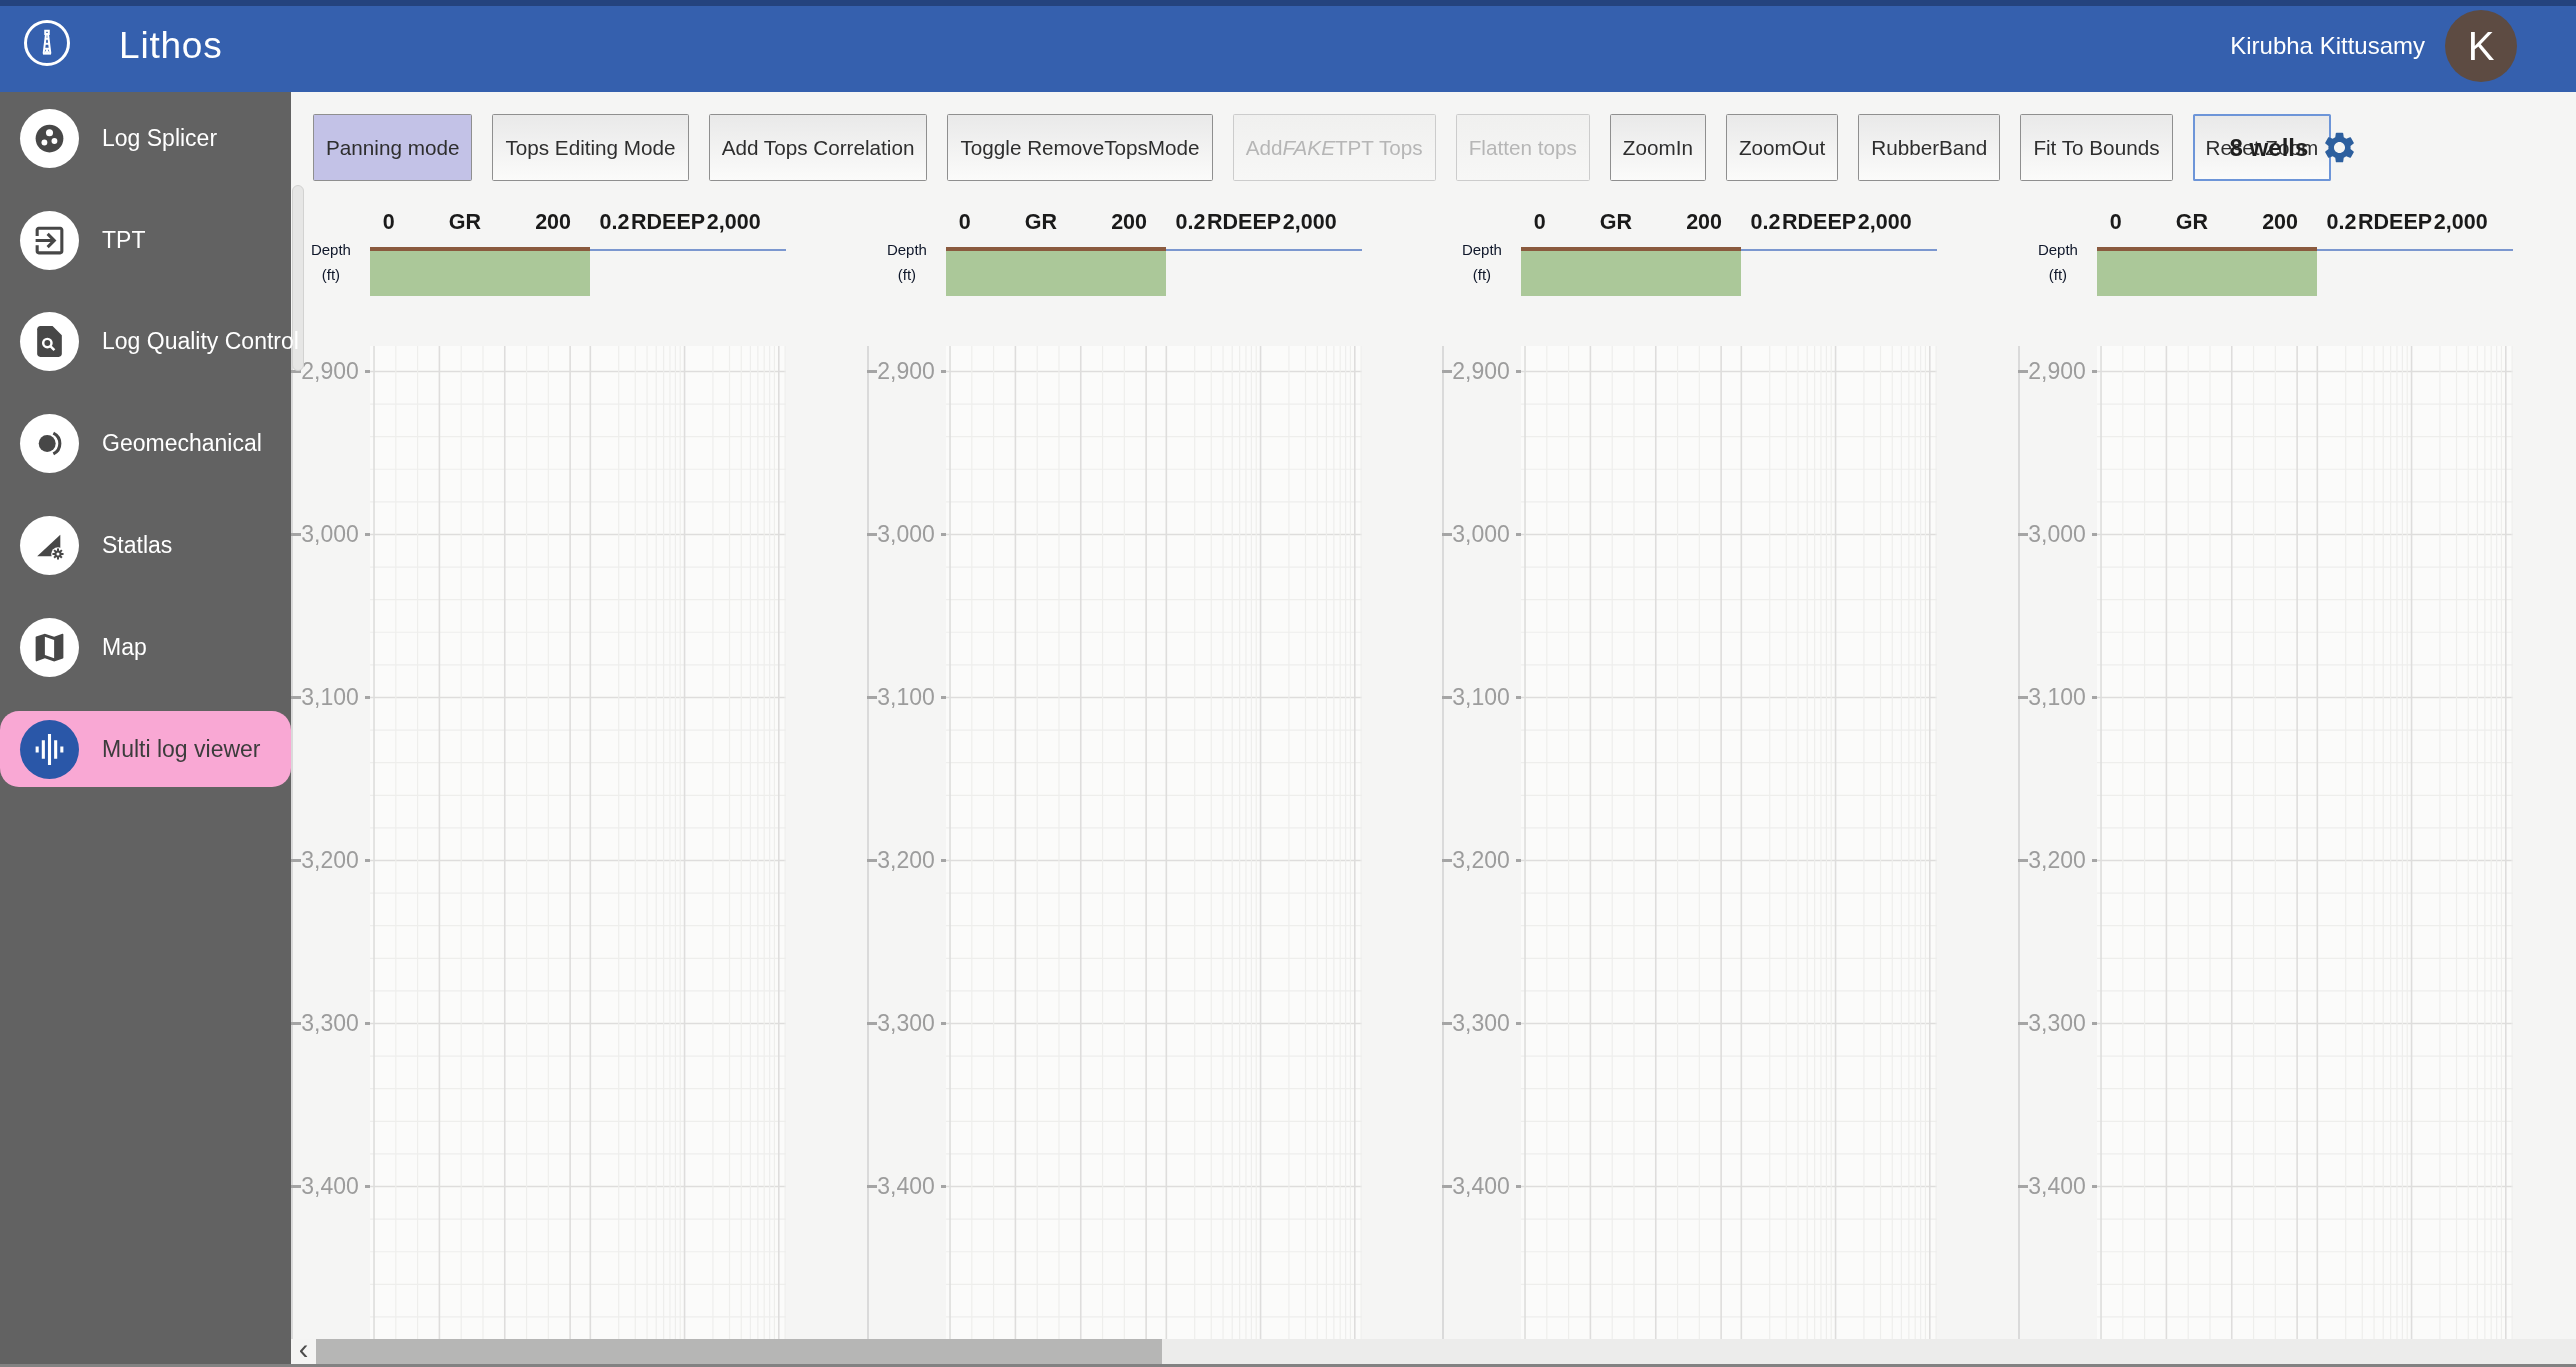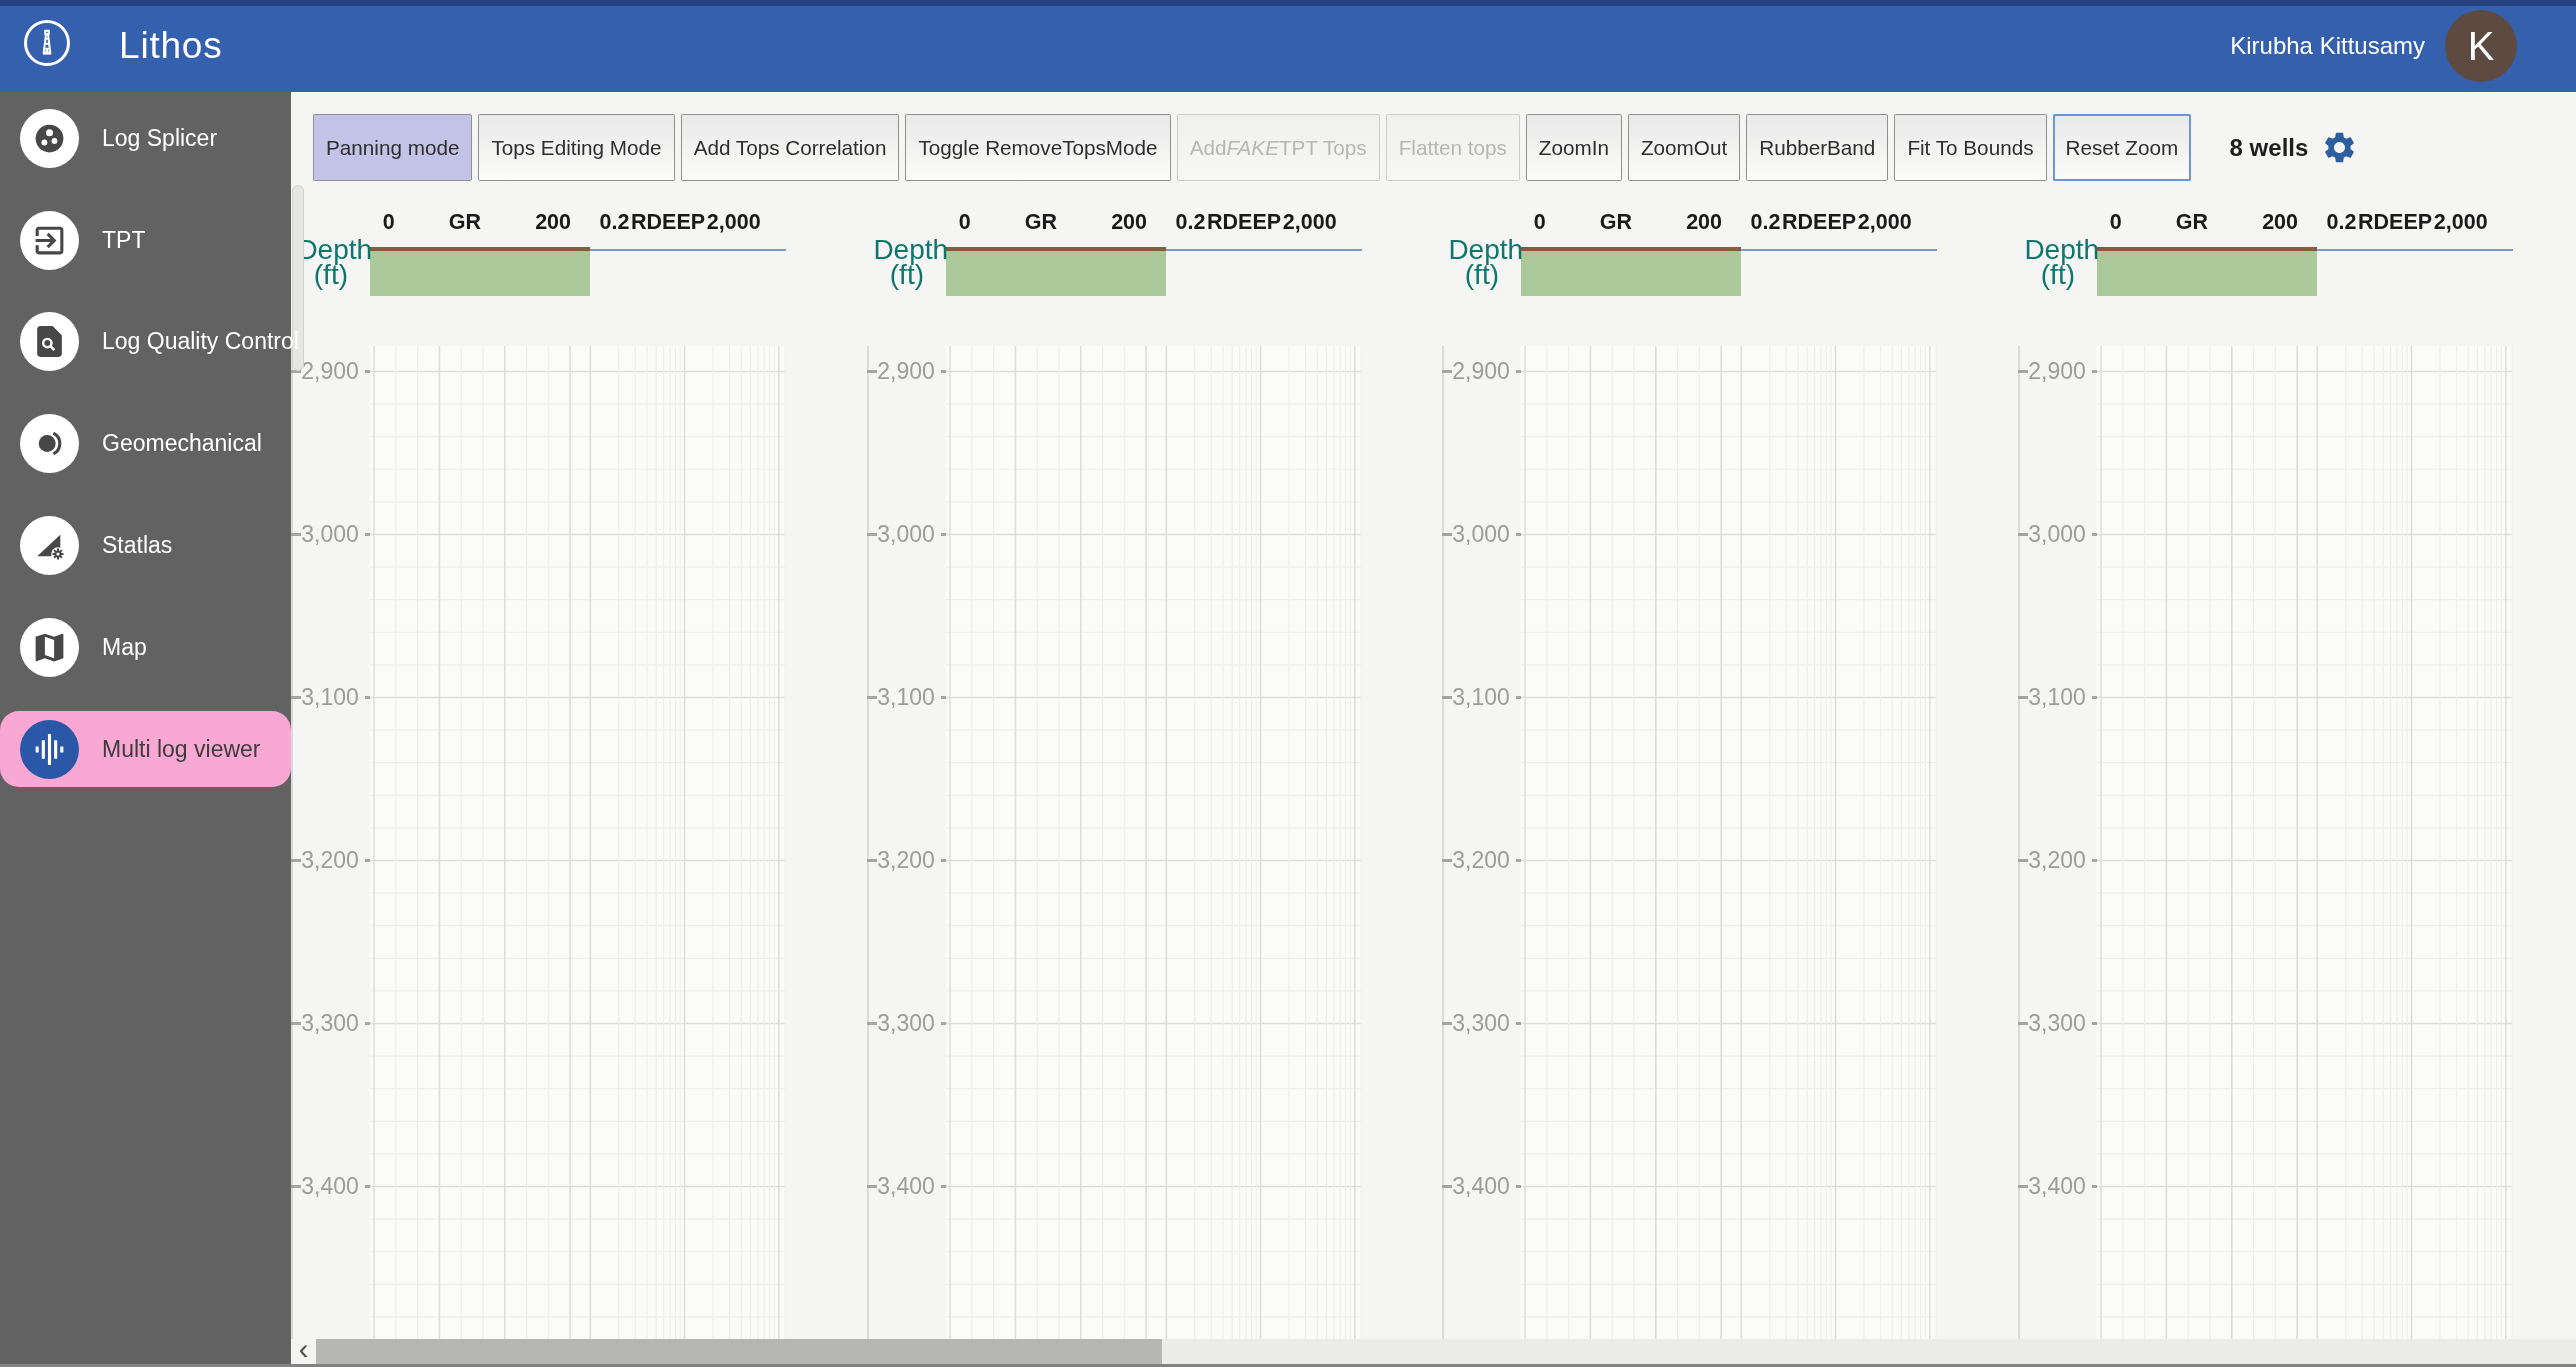--- a/index.html
+++ b/index.html
@@ -23,21 +23,21 @@
   .side-item{position:absolute;left:0;width:291px;height:76px;display:flex;align-items:center;cursor:pointer;}
   .side-item.active{background:#f9a8d4;border-radius:19px;}
   .chip{width:59px;height:59px;border-radius:50%;background:#fff;color:#474747;margin-left:20px;
     display:flex;align-items:center;justify-content:center;flex:0 0 auto;--chip-bg:#fff;}
   .side-item.active .chip{background:#2a57a8;color:#fff;--chip-bg:#2a57a8;}
   .chip svg{width:37px;height:37px;}
   .side-label{margin-left:23px;color:#fff;font-size:23px;white-space:nowrap;}
   .side-item.active .side-label{color:#3c3c3c;}
 
   
-  .toolbar{position:absolute;left:313px;top:114px;display:flex;gap:6px;z-index:10;}
+  .toolbar{position:absolute;left:313px;top:114px;display:flex;gap:20px;z-index:10;}
   .tbtn{height:67px;display:flex;align-items:center;padding:0 12px;font-size:20.7px;color:#2e2e2e;
     border:1.6px solid #8f8f8f;border-radius:1.6px;background:linear-gradient(180deg,#e9e9e9,#fbfbfa);
     white-space:nowrap;cursor:pointer;}
   .tbtn.active{background:#c3c2e7;}
   .tbtn.disabled{color:#b6b6b6;border-color:#cccccc;background:linear-gradient(180deg,#f0f0ef,#f7f7f6);cursor:default;}
   .tbtn.focused{border:2.4px solid #6d95d8;padding:15px 11px;}
   .tbtn em{font-style:italic;}
   .wells-group{position:absolute;right:218px;top:114px;height:67px;display:flex;align-items:center;gap:12.7px;z-index:10;}
   .wells-label{font-size:24px;font-weight:bold;color:#1f1f1f;}
   .gear{width:37px;height:37px;cursor:pointer;}
@@ -46,22 +46,22 @@
   .track{position:absolute;top:0;width:495px;height:1368px;}
   .axis-line{position:absolute;left:0;top:346px;width:1.6px;height:994px;background:#dadada;}
   .scale-row{position:absolute;left:79px;top:204px;width:416px;height:37px;display:flex;
     align-items:flex-end;font-size:21.5px;font-weight:bold;color:#1a1a1a;}
   .scale{display:flex;justify-content:space-between;align-items:baseline;padding-bottom:6.4px;}
   .scale-gr{width:220px;padding-left:12.7px;padding-right:19px;}
   .scale-rd{width:196px;padding-left:9.5px;padding-right:25.4px;}
   .line-gr{position:absolute;left:79px;top:247px;width:220px;height:4px;background:#8a5a3e;}
   .line-rd{position:absolute;left:299px;top:249px;width:196px;height:2.4px;background:#7b97cf;}
   .greenbar{position:absolute;left:79px;top:251px;width:220px;height:45px;background:#abc899;}
-  .depth-unit{position:absolute;left:6.4px;top:237px;width:67px;text-align:center;font-size:28px;
-    color:#0f766e;line-height:25px;}
+  .depth-unit{position:absolute;left:6.4px;top:237px;width:67px;text-align:center;font-size:15px;
+    color:#0f172a;line-height:25px;}
   .plot{position:absolute;left:79px;top:346px;width:416px;height:994px;background:#fbfbfa;cursor:grab;}
   .plot svg{display:block;width:416px;height:994px;}
   .gmin{stroke:#eeeeec;stroke-width:1.5;}
   .gmaj{stroke:#dedddc;stroke-width:2;}
   .dtick{position:absolute;left:0;width:79px;height:29px;display:flex;align-items:center;}
   .dash{width:10.3px;height:2.4px;background:#a5a5a5;flex:0 0 auto;}
   .dash-r{width:7.2px;margin-left:1.6px;}
   .dlabel{flex:1;text-align:right;font-size:23px;color:#9c9c9c;padding-right:4.8px;white-space:nowrap;}
 
   

